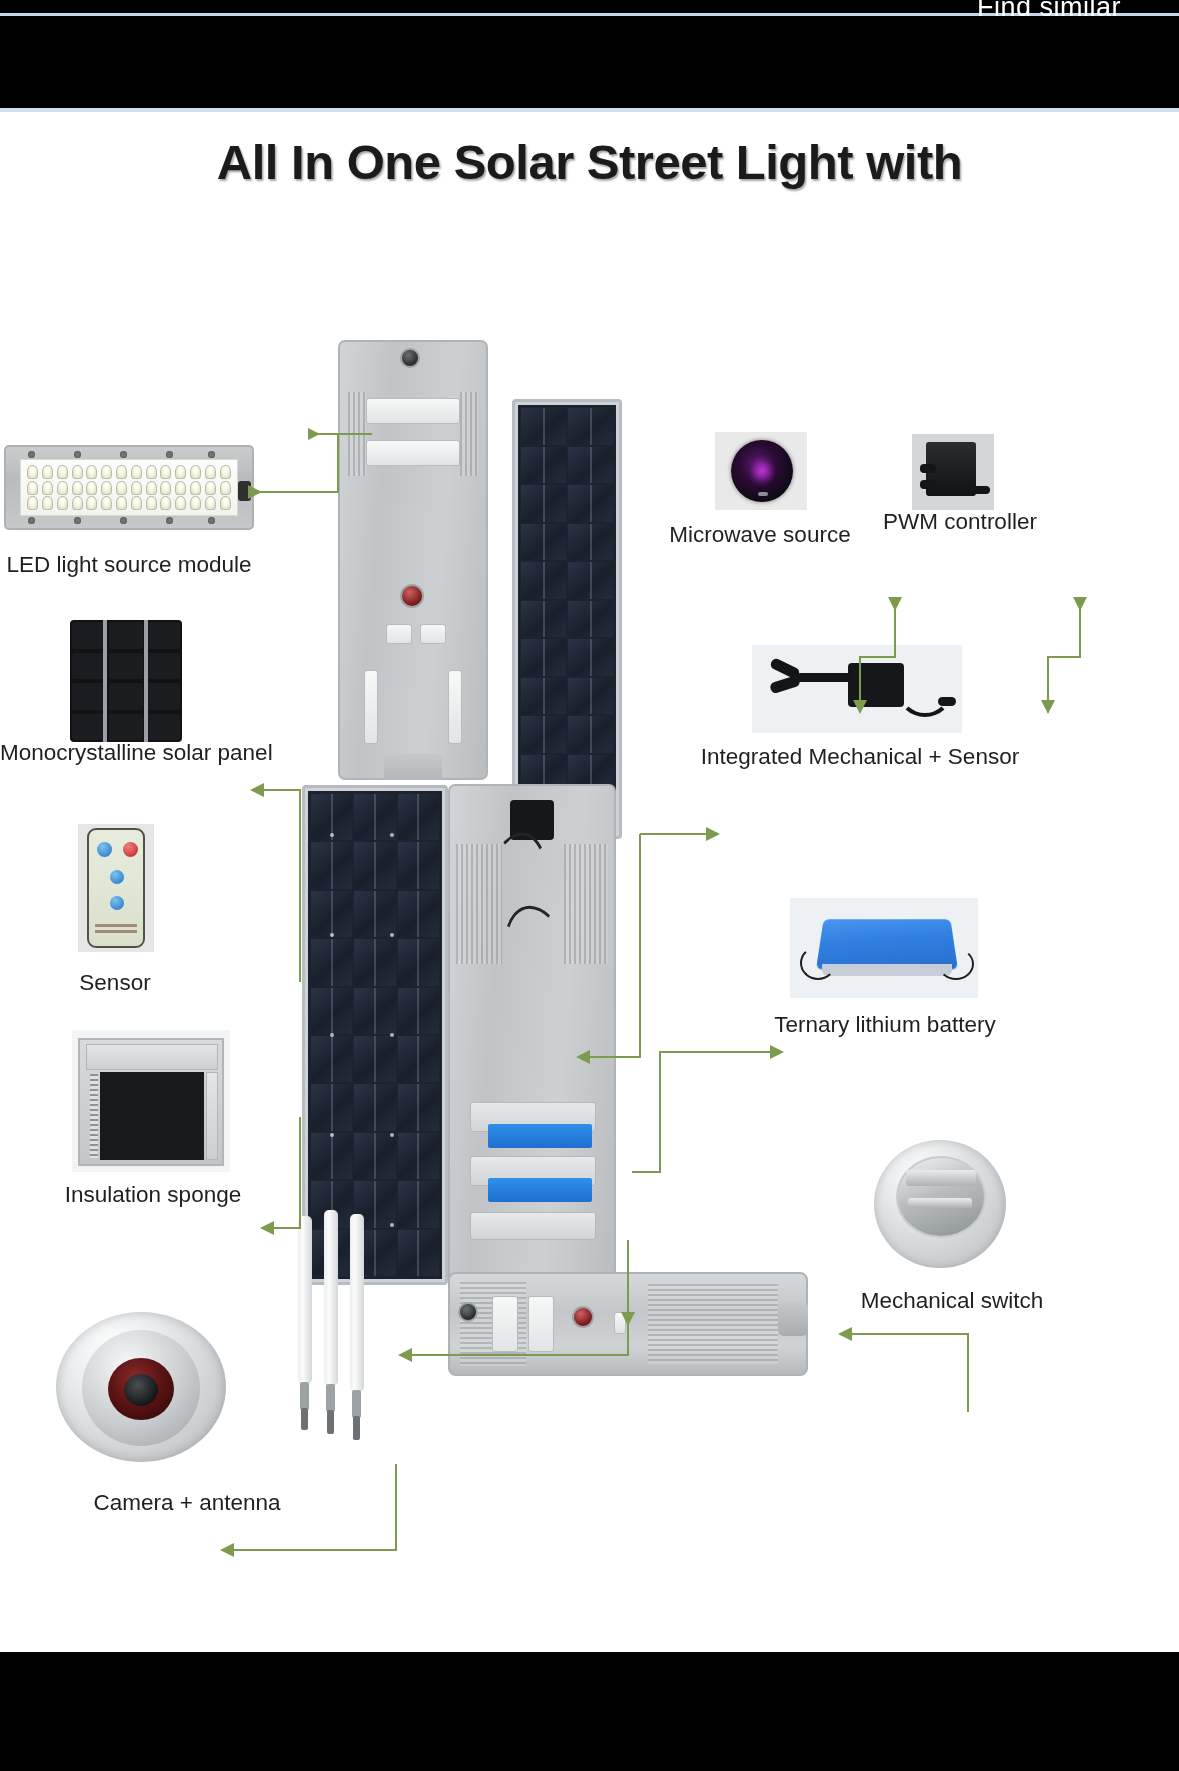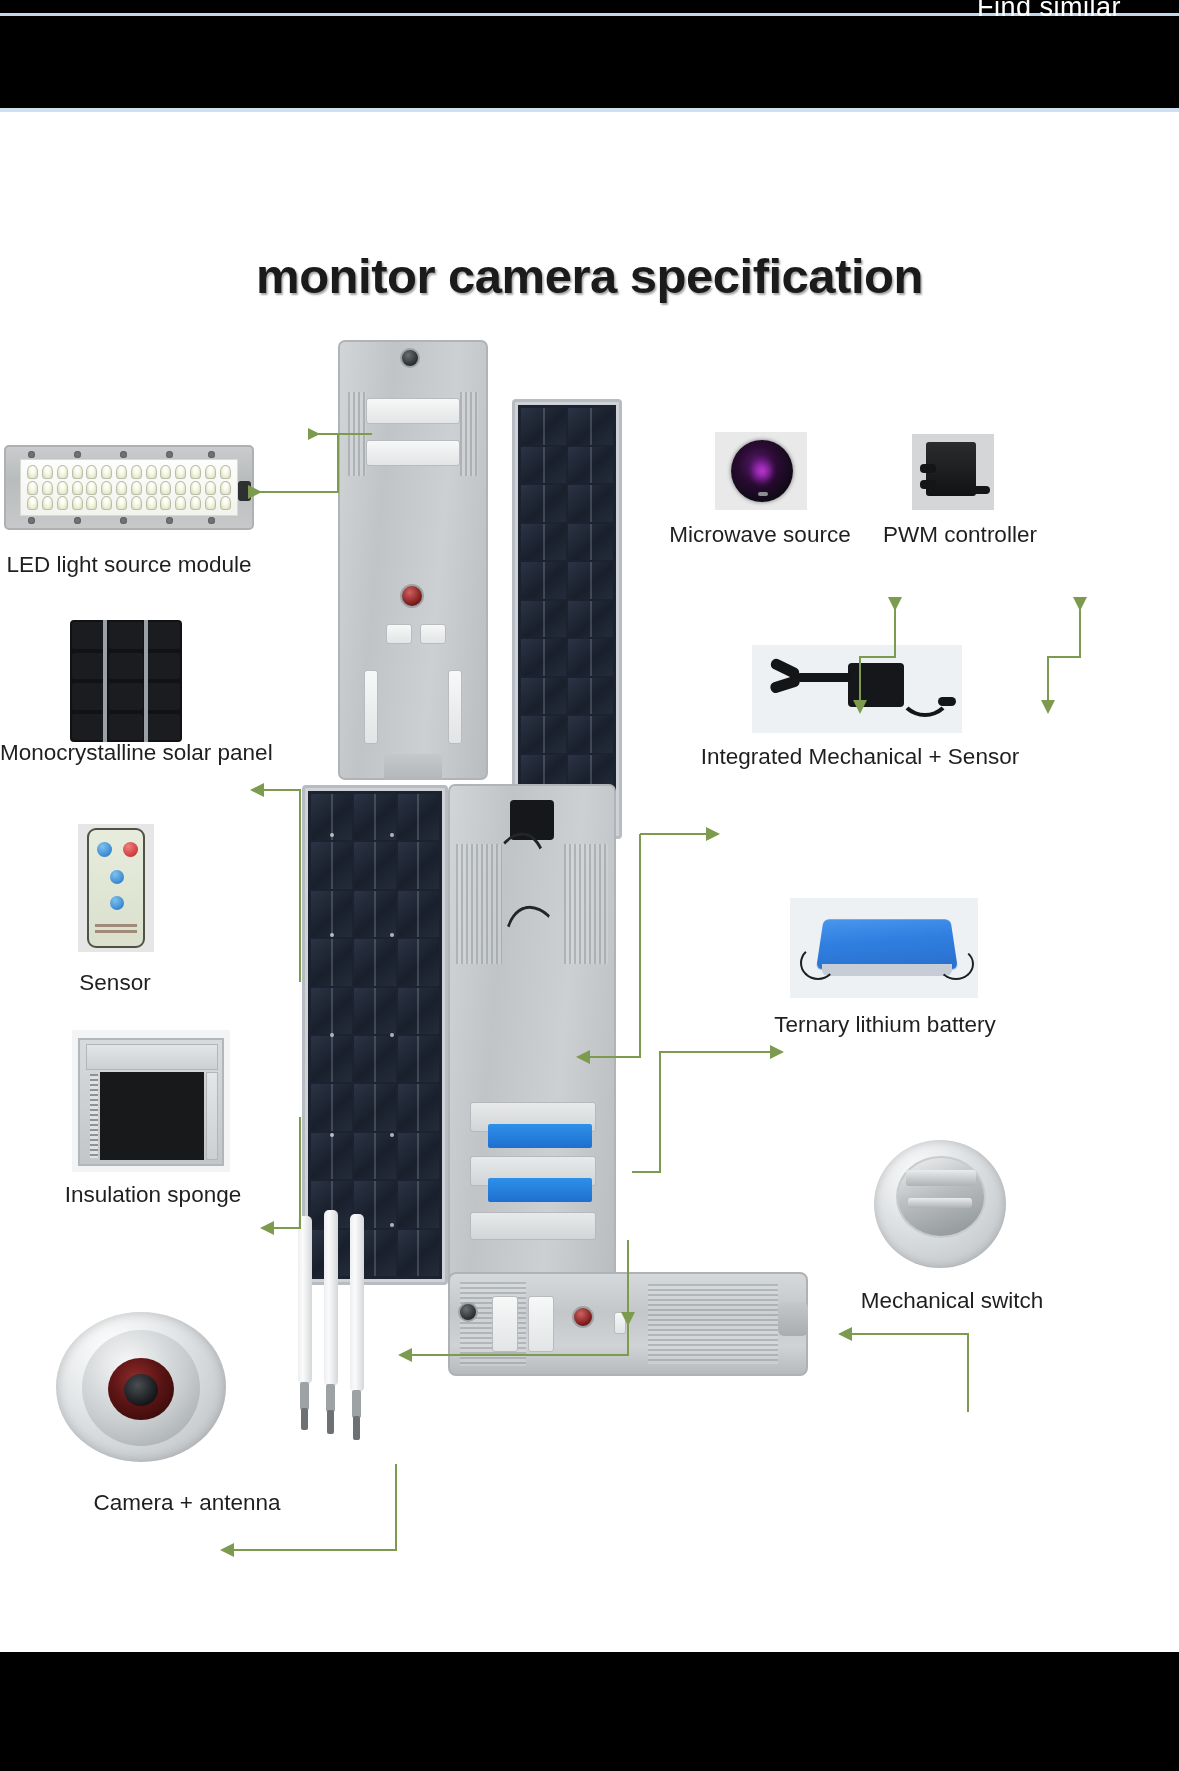--- a/index.html
+++ b/index.html
@@ -303,21 +303,21 @@
 
 <div id="page">
 
   <div class="thin-rule"></div>
   <div class="find-similar">Find similar</div>
 
   <div class="banner-underline"></div>
 
   <div class="sheet">
 
-    <div class="headline l2">monitor camera specification</div>
+    <div class="headline l1">All In One Solar Street Light with</div>
 
     <div class="conn" style="left:0;top:0;width:1179px;height:1540px;">
       <svg width="1179" height="1540" viewBox="0 0 1179 1540">
         <defs>
           <marker id="ah" markerWidth="7" markerHeight="7" refX="6" refY="3.5" orient="auto" markerUnits="strokeWidth">
             <path d="M0,0 L7,3.5 L0,7 z" fill="#7d9b4e"></path>
           </marker>
           <marker id="ahs" markerWidth="6" markerHeight="6" refX="5" refY="3" orient="auto" markerUnits="strokeWidth">
             <path d="M0,0 L6,3 L0,6 z" fill="#7d9b4e"></path>
           </marker>
@@ -580,21 +580,21 @@
     </div>
     <div class="cap" style="left:660px; top:410px; width:200px;">Microwave source</div>
 
     <div class="card" style="left:912px; top:322px; width:82px; height:76px;">
       <div style="position:absolute;inset:0;background:#d4d6d8;"></div>
       <div class="pwm-box" style="left:14px; top:8px; width:50px; height:54px;"></div>
       <div class="pwm-wire" style="left:8px;  top:30px; width:16px; height:9px;"></div>
       <div class="pwm-wire" style="left:8px;  top:46px; width:16px; height:9px;"></div>
       <div class="pwm-wire" style="left:58px; top:52px; width:20px; height:8px;"></div>
     </div>
-    <div class="cap" style="left:860px; top:410px; width:200px;">PWM controller</div>
+    <div class="cap" style="left:860px; top:397px; width:200px;">PWM controller</div>
 
     <div class="card lite" style="left:752px; top:533px; width:210px; height:88px;">
       <div class="ic-box" style="left:96px; top:18px; width:56px; height:44px;"></div>
       <div class="ic-lead" style="left:18px; top:18px; width:30px; height:11px; transform:rotate(26deg);"></div>
       <div class="ic-lead" style="left:18px; top:34px; width:30px; height:11px; transform:rotate(-18deg);"></div>
       <div class="ic-lead" style="left:44px; top:28px; width:56px; height:9px;"></div>
       <div class="ic-curve" style="left:146px; top:22px; width:54px; height:50px;"></div>
       <div class="ic-lead" style="left:186px; top:52px; width:18px; height:9px;"></div>
     </div>
     <div class="cap" style="left:700px; top:632px; width:320px;">Integrated Mechanical + Sensor</div>

